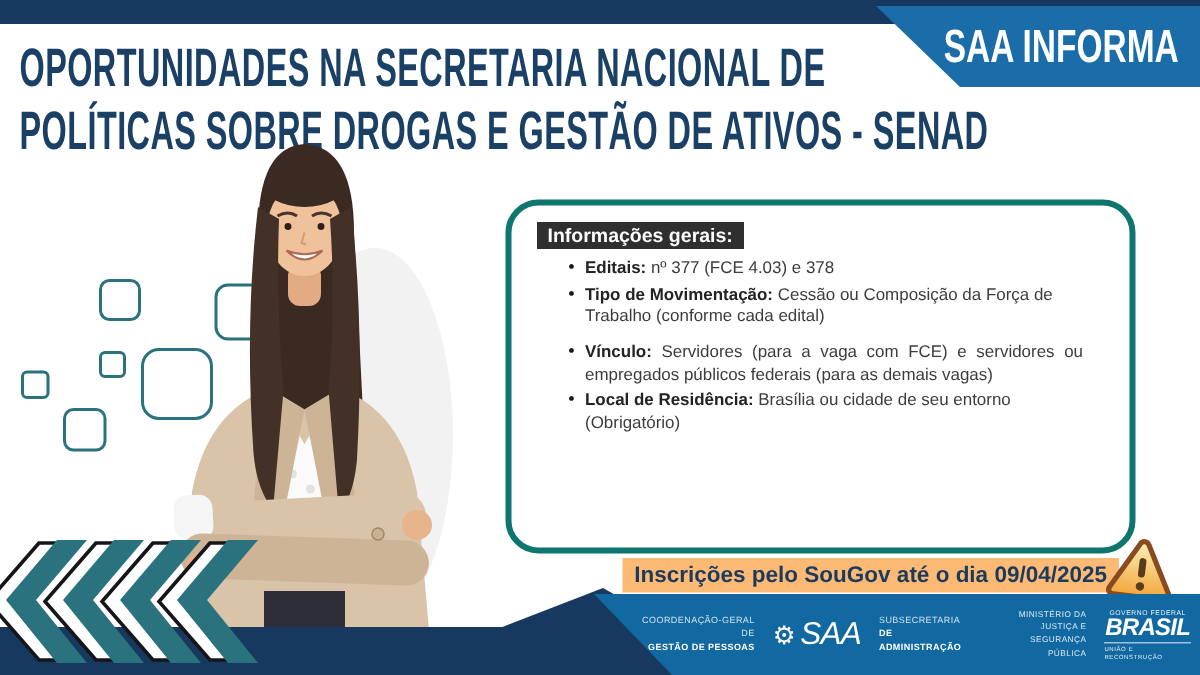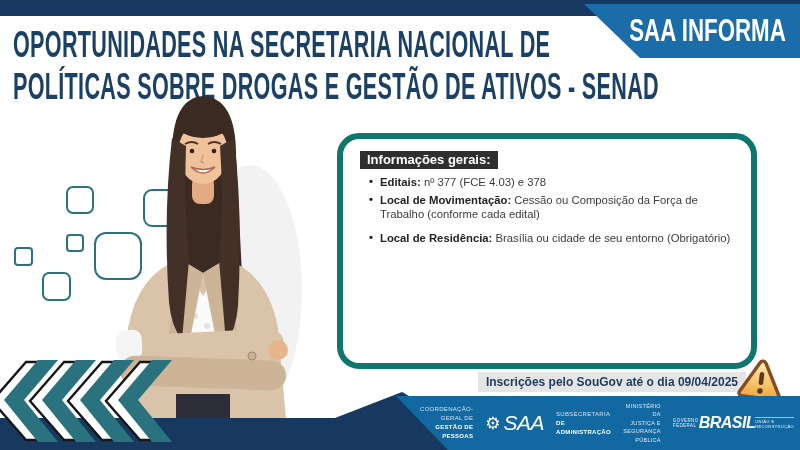--- a/index.html
+++ b/index.html
@@ -19,48 +19,48 @@
          font-size:36px;line-height:42px;transform:scaleX(0.60);transform-origin:left top;
          white-space:nowrap;letter-spacing:0.5px;}
 
   
   .dsq{position:absolute;border:2px solid #2a737e;background:transparent;}
 
   
   .person{position:absolute;left:80px;top:60px;width:270px;height:360px;}
 
   
-  .infobox{position:absolute;left:337px;top:133px;width:420px;height:236px;border:6px solid #0f766e;
+  .infobox{position:absolute;left:337px;top:133px;width:420px;height:236px;border:4px solid #0f766e;
            border-radius:22px;background:#fff;padding:11px 15px 8px 17px;box-sizing:border-box;}
   .sec-heading{display:inline-block;background:#2f2f2f;color:#fff;font-weight:700;
            font-size:13px;padding:1px 7px 2px;}
-  .infobox ul{list-style:none;margin:6px 4px 9px;padding:0 0 0 5px;}
+  .infobox ul{list-style:none;margin:6px 16px 9px;padding:0 0 0 5px;}
   .infobox li{font-size:11.3px;color:#3c3c3c;line-height:1.3;margin:3px 0;padding-left:11px;position:relative;}
   .infobox li::before{content:"\2022";position:absolute;left:0;top:-1px;color:#1a1a1a;font-weight:700;}
   .lbl{font-weight:700;color:#232323;}
   .just{text-align:justify;}
 
   
-  .deadline{position:absolute;right:54px;top:372px;background:#e5e5e5;color:#1c3a5e;
-            font-weight:700;font-size:12px;padding:3px 8px 3px 8px;white-space:nowrap;}
+  .deadline{position:absolute;right:54px;top:372px;background:#fdba74;color:#1c3a5e;
+            font-weight:700;font-size:15px;padding:3px 8px 3px 8px;white-space:nowrap;}
   .warn{position:absolute;left:736px;top:357px;width:50px;height:46px;transform:rotate(7deg);}
 
   
   .footer-svg{position:absolute;left:0;top:380px;width:800px;height:70px;}
   .chevrons{position:absolute;left:-10px;top:358px;width:190px;height:86px;}
   .footer-content{position:absolute;left:420px;top:398px;width:378px;height:50px;
             display:flex;align-items:center;justify-content:flex-end;gap:12px;color:#ffffff;}
   .f-org{font-size:6px;letter-spacing:0.3px;color:#cfe3f0;text-align:right;line-height:1.5;}
   .f-org .b{font-weight:700;color:#ffffff;}
   .saa-wrap{display:flex;align-items:center;gap:3px;}
   .saa-gear{font-size:17px;line-height:1;color:#fff;}
   .saa-name{font-weight:400;font-style:italic;font-size:21px;letter-spacing:-0.5px;color:#fff;}
   .f-org2{font-size:6px;letter-spacing:0.3px;color:#cfe3f0;text-align:left;line-height:1.5;}
   .f-min{font-size:5.5px;letter-spacing:0.3px;color:#dceaf5;text-align:right;line-height:1.55;}
-  .gov{display:flex;flex-direction:row;align-items:center;margin-right:4px;}
+  .gov{display:flex;flex-direction:column;align-items:center;margin-right:4px;}
   .gov-top{font-size:4.5px;letter-spacing:0.4px;color:#e8f1f8;}
   .gov-name{font-weight:700;font-style:italic;font-size:16px;letter-spacing:-0.5px;color:#fff;line-height:1.05;}
   .gov-bottom{font-size:4px;letter-spacing:0.4px;color:#e8f1f8;border-top:0.5px solid rgba(255,255,255,.6);padding-top:1px;}
 </style>
 </head>
 <body>
 
 <div class="stage">
 
   <div class="topbar"></div>
@@ -119,23 +119,24 @@
     <circle cx="54" cy="318" r="10" fill="#e8b48c"></circle>
     <circle cx="172" cy="296" r="4" fill="#c8b296" stroke="#a08868" stroke-width="1"></circle>
 
     <rect x="96" y="334" width="54" height="26" fill="#2e2e38"></rect>
   </svg>
 
   <div class="infobox">
     <span class="sec-heading">Informações gerais:</span>
     <ul>
       <li><span class="lbl">Editais:</span><span> nº 377 (FCE 4.03) e 378</span></li>
-      <li><span class="lbl">Local de Movimentação:</span><span> Cessão ou Composição da Força de Trabalho (conforme cada edital)</span></li>
+      <li><span class="lbl">Tipo de Movimentação:</span><span> Cessão ou Composição da Força de Trabalho (conforme cada edital)</span></li>
     </ul>
     <ul>
+      <li class="just"><span class="lbl">Vínculo:</span><span> Servidores (para a vaga com FCE) e servidores ou empregados públicos federais (para as demais vagas)</span></li>
       <li><span class="lbl">Local de Residência:</span><span> Brasília ou cidade de seu entorno (Obrigatório)</span></li>
     </ul>
   </div>
 
   <div class="deadline">Inscrições pelo SouGov  até o dia 09/04/2025</div>
   <svg class="warn" viewBox="0 0 50 46" aria-hidden="true">
     <defs>
       <linearGradient id="wg" x1="0" y1="0" x2="0" y2="1">
         <stop offset="0" stop-color="#fdf0b8"></stop>
           <stop offset="1" stop-color="#f2a63a"></stop>

